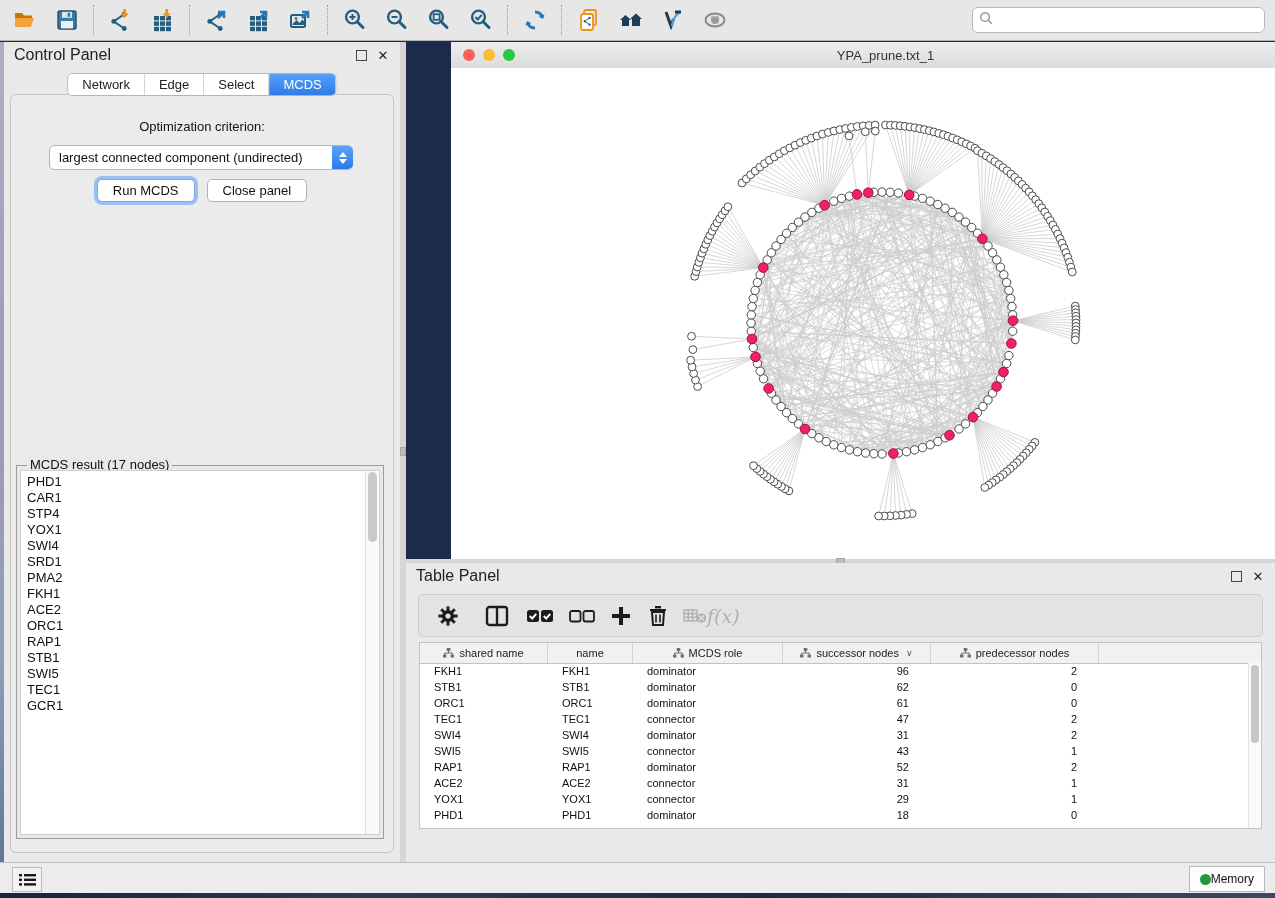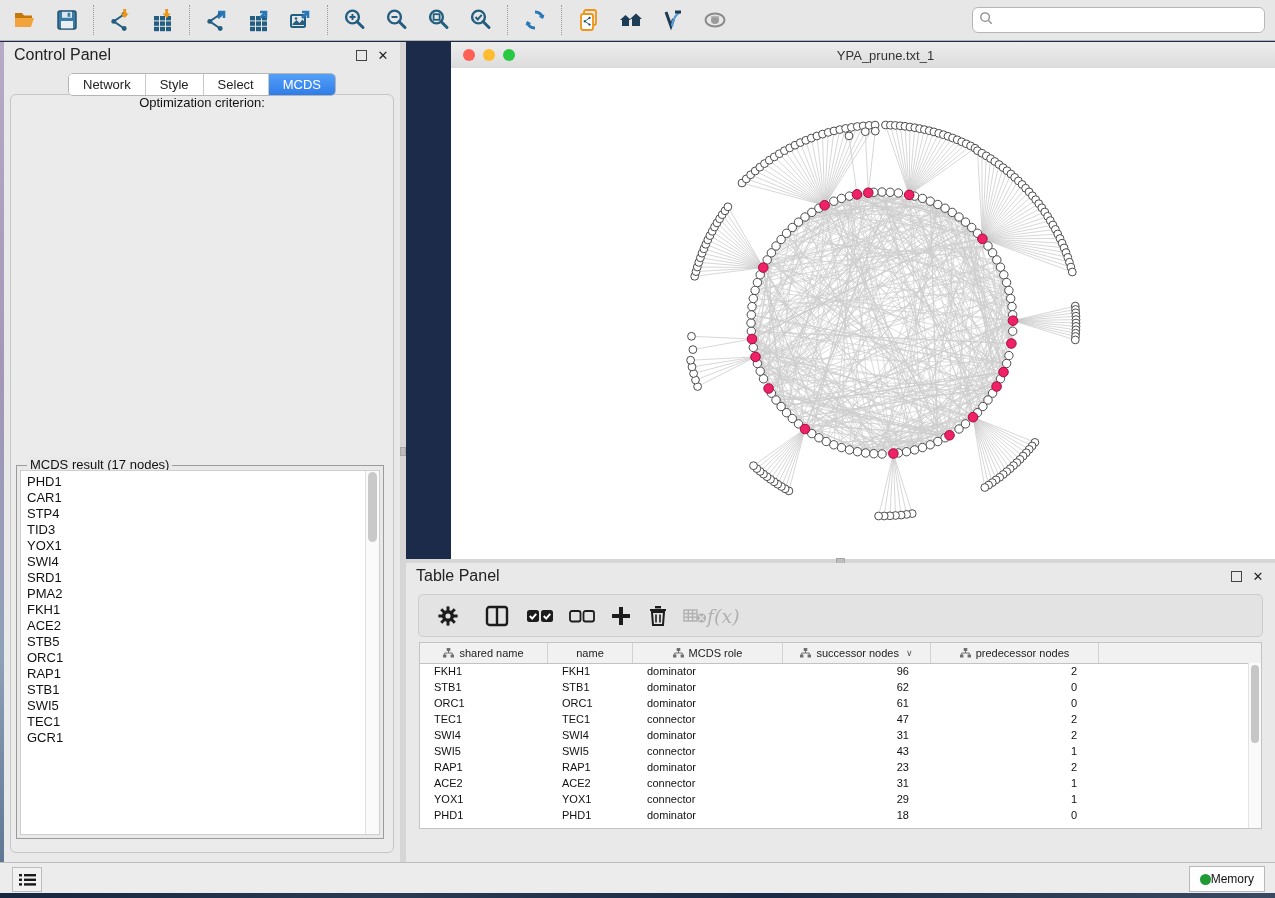--- a/index.html
+++ b/index.html
@@ -31,21 +31,21 @@
   .float-glyph{width:9px;height:9px;border:1.5px solid #444;display:inline-block;}
   .close-glyph{font-weight:bold;font-size:13px;color:#222;}
   .seg-tabs{position:absolute;left:50%;transform:translateX(-50%);display:flex;background:#fff;
       border:1px solid #b5b5b5;border-radius:5px;overflow:hidden;z-index:5;}
   .cp-tabs{top:31px;}
   .seg-tab{font-size:13px;color:#222;padding:3px 14px;border-right:1px solid #c9c9c9;background:#fff;}
   .seg-tab:last-child{border-right:0;}
   .seg-tab.sel{background:linear-gradient(180deg,#55a0f8,#2f7ce8);color:#fff;}
   .cp-inner{position:absolute;left:6px;right:6px;top:52px;height:757px;background:#ebebeb;
       border:1px solid #c6c6c6;border-radius:6px;}
-  .opt-label{text-align:center;font-size:13px;color:#111;}
+  .opt-label{margin-top:24px;text-align:center;font-size:13px;color:#111;}
   .dropdown{position:absolute;left:38px;right:40px;top:50px;height:23px;background:#fff;border:1px solid #b4b4b4;
       border-radius:5px;display:flex;align-items:center;}
   .dropdown .dd-text{flex:1;font-size:13px;color:#111;padding-left:9px;white-space:nowrap;}
   .dd-stepper{width:21px;height:23px;margin-right:-1px;border-radius:0 5px 5px 0;
       background:linear-gradient(180deg,#5aa3f9,#2e7ae6);display:flex;flex-direction:column;align-items:center;justify-content:center;gap:2px;}
   .dd-stepper .tri{width:0;height:0;border-left:4px solid transparent;border-right:4px solid transparent;}
   .tri-up{border-bottom:5px solid #fff;}
   .tri-down{border-top:5px solid #fff;}
   .btn-row{position:absolute;top:84px;left:0;right:0;display:flex;justify-content:center;gap:12px;}
   .push-btn{background:#fff;border:1px solid #b2b2b2;border-radius:5px;font-size:13px;color:#111;
@@ -294,41 +294,50 @@
       <span class="panel-title">Control Panel</span>
       <span class="win-btn">
           <span class="float-glyph"></span>
         </span>
       <span class="win-btn">
           <span class="close-glyph">✕</span>
         </span>
     </div>
     <div class="seg-tabs cp-tabs" id="cp-tabs">
         <div class="seg-tab">Network</div>
-        <div class="seg-tab">Style</div>
+        <div class="seg-tab">Edge</div>
         <div class="seg-tab">Select</div>
         <div class="seg-tab sel">MCDS</div>
       </div>
     <div class="cp-inner">
       <div class="opt-label">Optimization criterion:</div>
+      <div class="dropdown">
+        <span class="dd-text">largest connected component (undirected)</span>
+        <span class="dd-stepper">
+            <span class="tri tri-up"></span>
+            <span class="tri tri-down"></span>
+          </span>
+      </div>
+      <div class="btn-row">
+        <button class="push-btn focus">Run MCDS</button>
+        <button class="push-btn">Close panel</button>
+      </div>
       <div class="mcds-fieldset">
         <span class="mcds-legend" style="position:absolute;top:-9px;left:6px;background:#e9e9e9;">MCDS result (17 nodes)</span>
         <div class="mcds-list" style="top:4px;">
           <div id="mcds-items" style="padding-top:3px;">
               <div class="mcds-item">PHD1</div>
               <div class="mcds-item">CAR1</div>
               <div class="mcds-item">STP4</div>
-              <div class="mcds-item">TID3</div>
               <div class="mcds-item">YOX1</div>
               <div class="mcds-item">SWI4</div>
               <div class="mcds-item">SRD1</div>
               <div class="mcds-item">PMA2</div>
               <div class="mcds-item">FKH1</div>
               <div class="mcds-item">ACE2</div>
-              <div class="mcds-item">STB5</div>
               <div class="mcds-item">ORC1</div>
               <div class="mcds-item">RAP1</div>
               <div class="mcds-item">STB1</div>
               <div class="mcds-item">SWI5</div>
               <div class="mcds-item">TEC1</div>
               <div class="mcds-item">GCR1</div>
             </div>
           <div class="mcds-scroll">
               <div class="mcds-thumb"></div>
             </div>
@@ -1385,21 +1394,21 @@
             <div class="td" style="width: 128px; flex: 0 0 auto; padding-left: 14px;">SWI5</div>
             <div class="td" style="width: 85px; flex: 0 0 auto; padding-left: 14px;">SWI5</div>
             <div class="td" style="width: 150px; flex: 0 0 auto; padding-left: 14px;">connector</div>
             <div class="td num" style="width: 148px; flex: 0 0 auto; padding-right: 22px;">43</div>
             <div class="td num" style="width: 168px; flex: 0 0 auto; padding-right: 22px;">1</div>
           </div>
           <div class="tr">
             <div class="td" style="width: 128px; flex: 0 0 auto; padding-left: 14px;">RAP1</div>
             <div class="td" style="width: 85px; flex: 0 0 auto; padding-left: 14px;">RAP1</div>
             <div class="td" style="width: 150px; flex: 0 0 auto; padding-left: 14px;">dominator</div>
-            <div class="td num" style="width: 148px; flex: 0 0 auto; padding-right: 22px;">23</div>
+            <div class="td num" style="width: 148px; flex: 0 0 auto; padding-right: 22px;">52</div>
             <div class="td num" style="width: 168px; flex: 0 0 auto; padding-right: 22px;">2</div>
           </div>
           <div class="tr">
             <div class="td" style="width: 128px; flex: 0 0 auto; padding-left: 14px;">ACE2</div>
             <div class="td" style="width: 85px; flex: 0 0 auto; padding-left: 14px;">ACE2</div>
             <div class="td" style="width: 150px; flex: 0 0 auto; padding-left: 14px;">connector</div>
             <div class="td num" style="width: 148px; flex: 0 0 auto; padding-right: 22px;">31</div>
             <div class="td num" style="width: 168px; flex: 0 0 auto; padding-right: 22px;">1</div>
           </div>
           <div class="tr">

